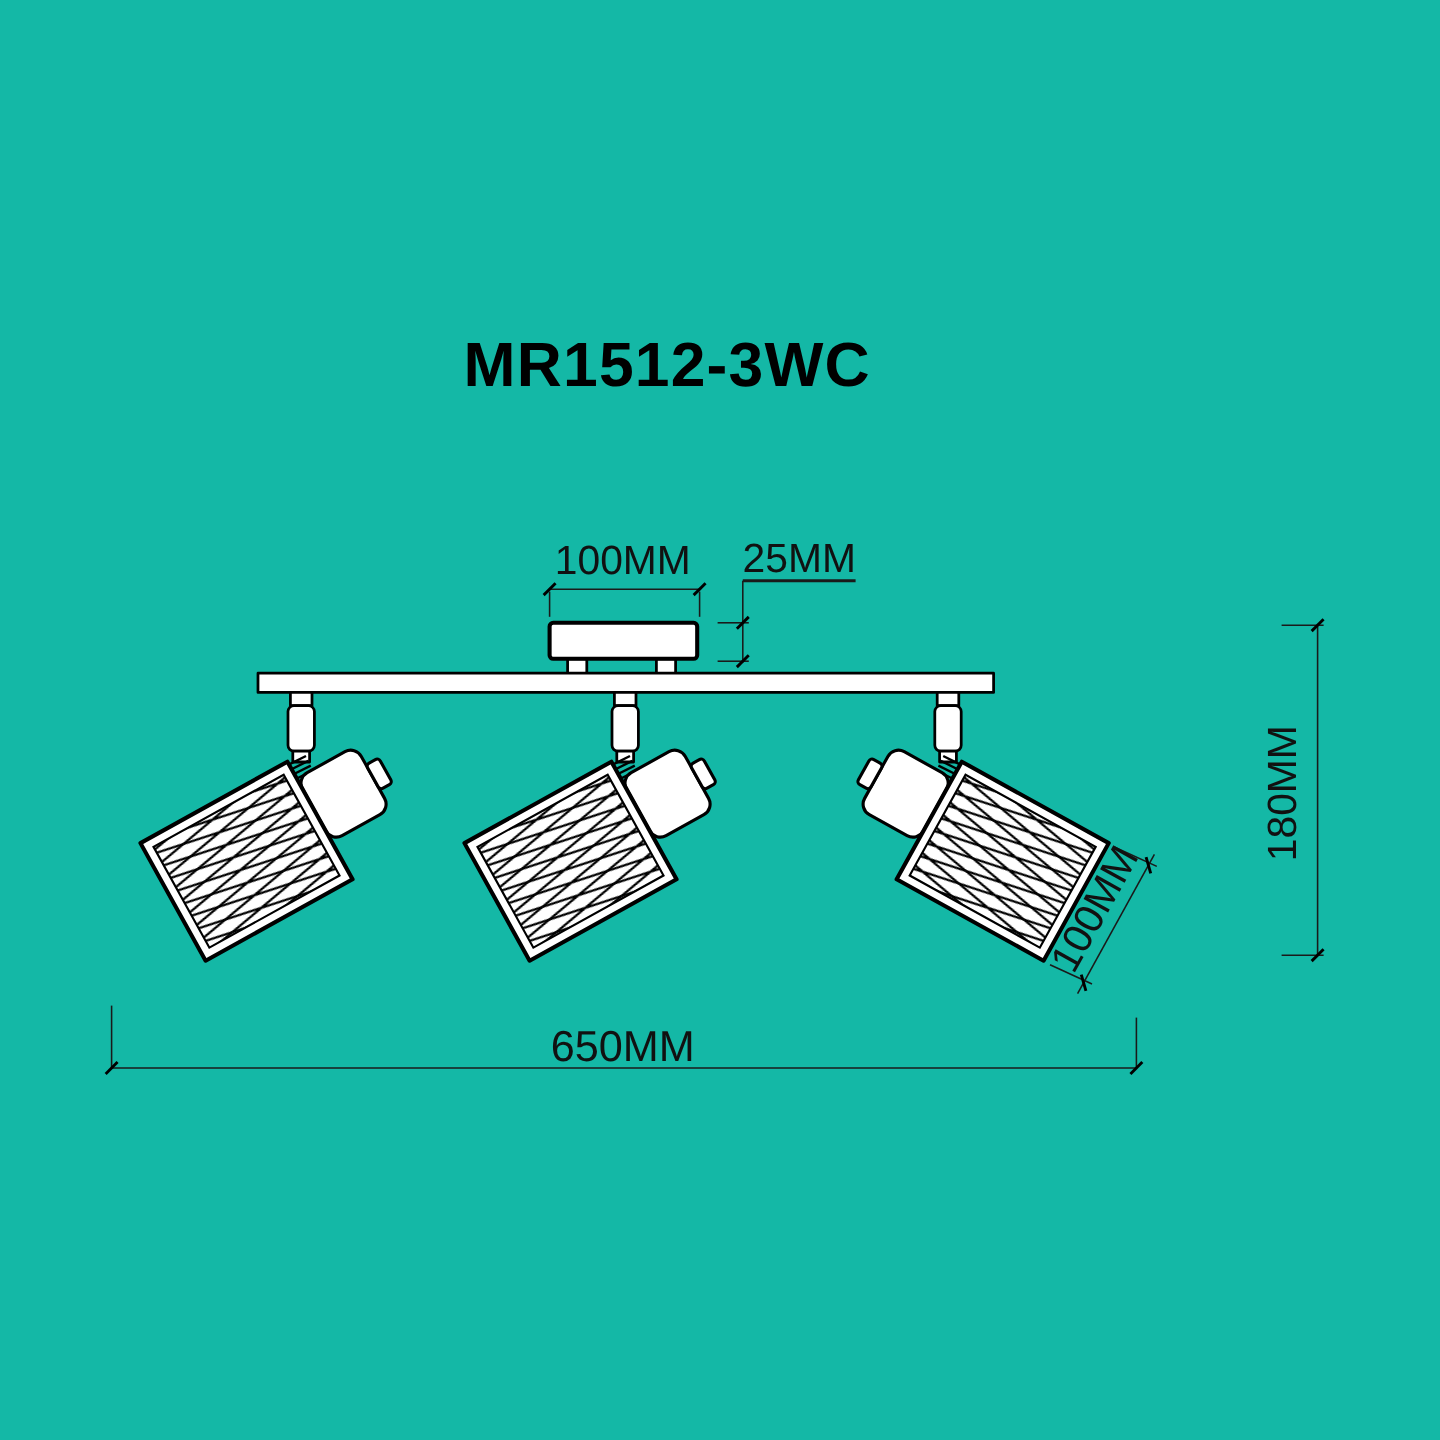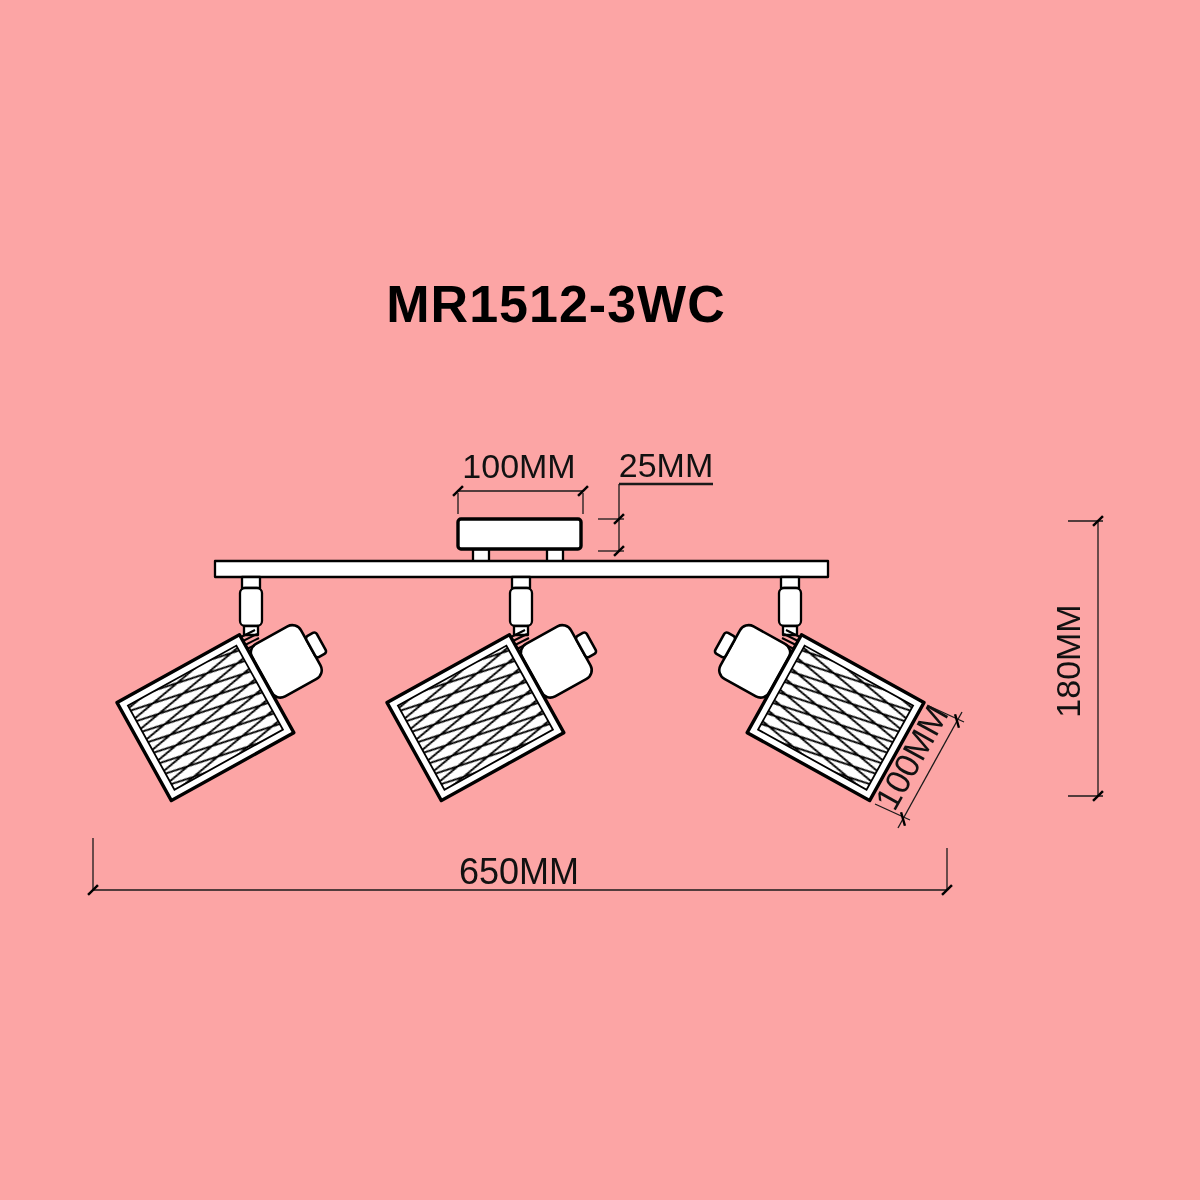--- a/index.html
+++ b/index.html
@@ -1,16 +1,16 @@
 <!DOCTYPE html>
 <html><head>
 <meta charset="utf-8">
 <style>
   html,body{margin:0;padding:0;background:#fff;}
-  .page{position:relative;width:1200px;height:1200px;background:#fca5a5;overflow:hidden;}
+  .page{position:relative;width:1200px;height:1200px;background:#14b8a6;overflow:hidden;}
   svg{display:block;}
   text{font-family:"Liberation Sans","DejaVu Sans",sans-serif;fill:#000;}
   .title-text{font-size:52px;font-weight:bold;letter-spacing:1px;}
   .dim-text{font-size:34px;font-weight:400;fill:#111;}
   .dim-text-lg{font-size:36px;font-weight:400;fill:#111;}
   .part{fill:#ffffff;stroke:#000000;stroke-linejoin:round;}
   .sw-heavy{stroke-width:3.4;}
   .sw-med{stroke-width:2.3;}
   .sw-holder{stroke-width:2.6;}
   .mesh-line{stroke:#000;stroke-width:1.8;}

